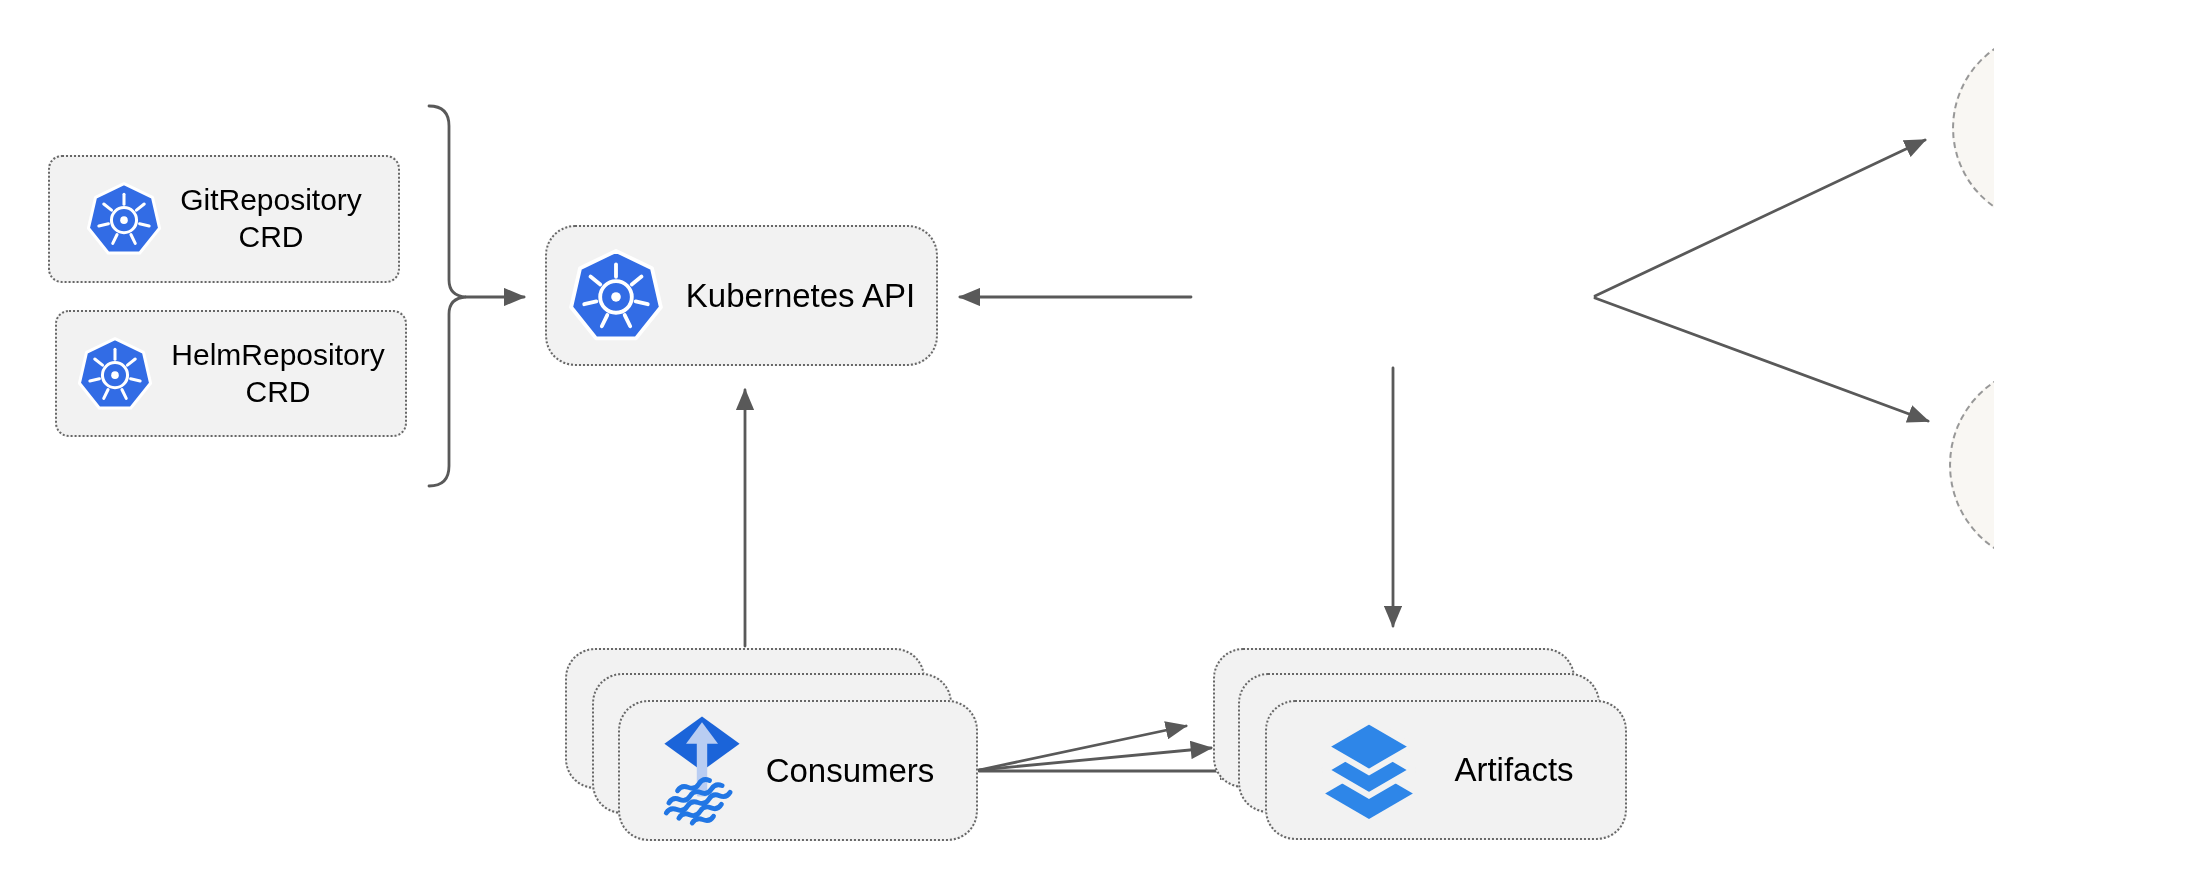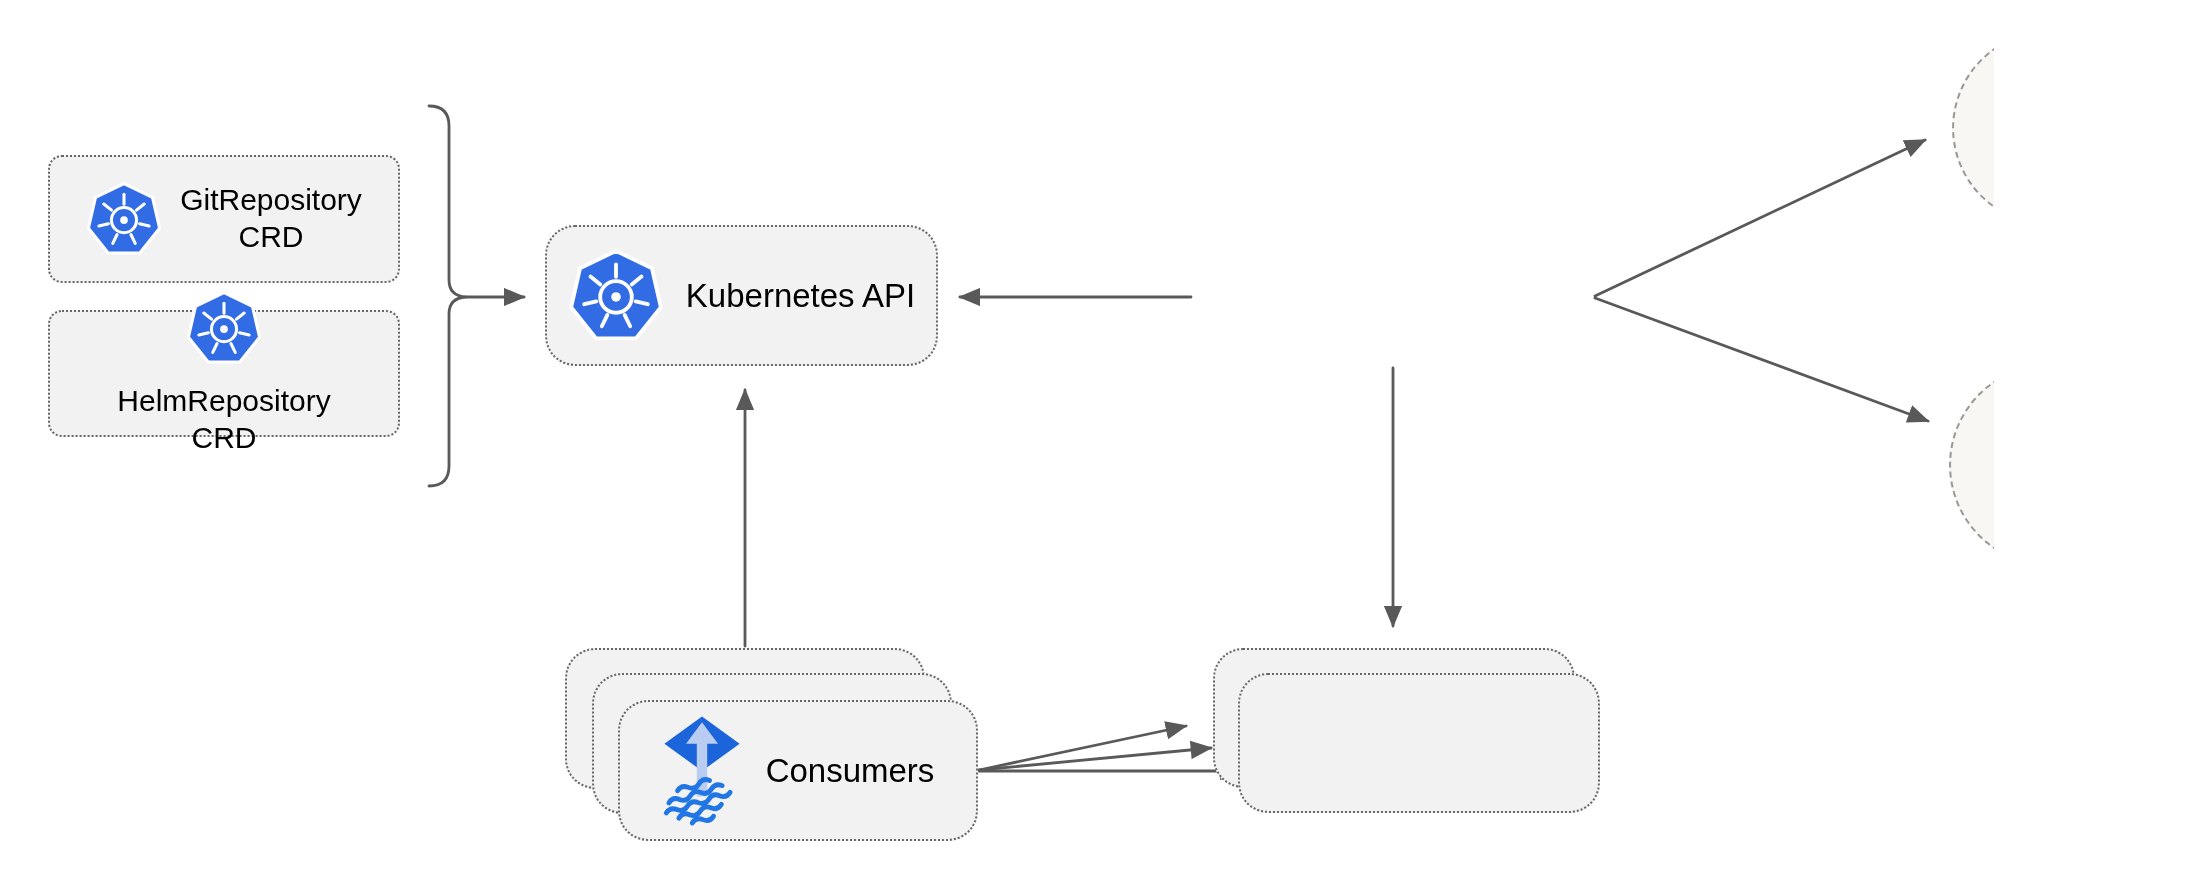--- a/index.html
+++ b/index.html
@@ -124,21 +124,21 @@
       <svg width="76" height="74">
           <use href="#sym-k8s"></use>
         </svg>
     </span>
     <span class="label">
       <div>GitRepository</div>
       <div>CRD</div>
     </span>
   </div>
 
-  <div class="node crd" style="left:48px;top:310px;width:352px;height:127px;flex-direction:column;">
+  <div class="node crd" style="left:55px;top:310px;width:352px;height:127px;">
     <span class="iconbox">
       <svg width="76" height="74">
           <use href="#sym-k8s"></use>
         </svg>
     </span>
     <span class="label">
       <div>HelmRepository</div>
       <div>CRD</div>
     </span>
   </div>
@@ -159,20 +159,28 @@
     <span class="iconbox">
       <svg width="80" height="116">
           <use href="#sym-flux"></use>
         </svg>
     </span>
     <span class="label">Consumers</span>
   </div>
 
   <div class="node ghost" style="left:1213px;top:648px;width:362px;height:140px;"></div>
   <div class="node ghost" style="left:1238px;top:673px;width:362px;height:140px;"></div>
+  <div class="node big" style="left:1265px;top:700px;width:362px;height:140px;gap:34px;">
+    <span class="iconbox">
+      <svg width="102" height="98">
+          <use href="#sym-layers"></use>
+        </svg>
+    </span>
+    <span class="label">Artifacts</span>
+  </div>
 
   <div class="hub" style="left:1952px;top:31px;width:194px;height:194px;">
     <span class="iconbox">
       <svg width="104" height="104">
           <use href="#sym-git"></use>
         </svg>
     </span>
   </div>
 
   <div class="hub" style="left:1949px;top:364px;width:202px;height:202px;">

